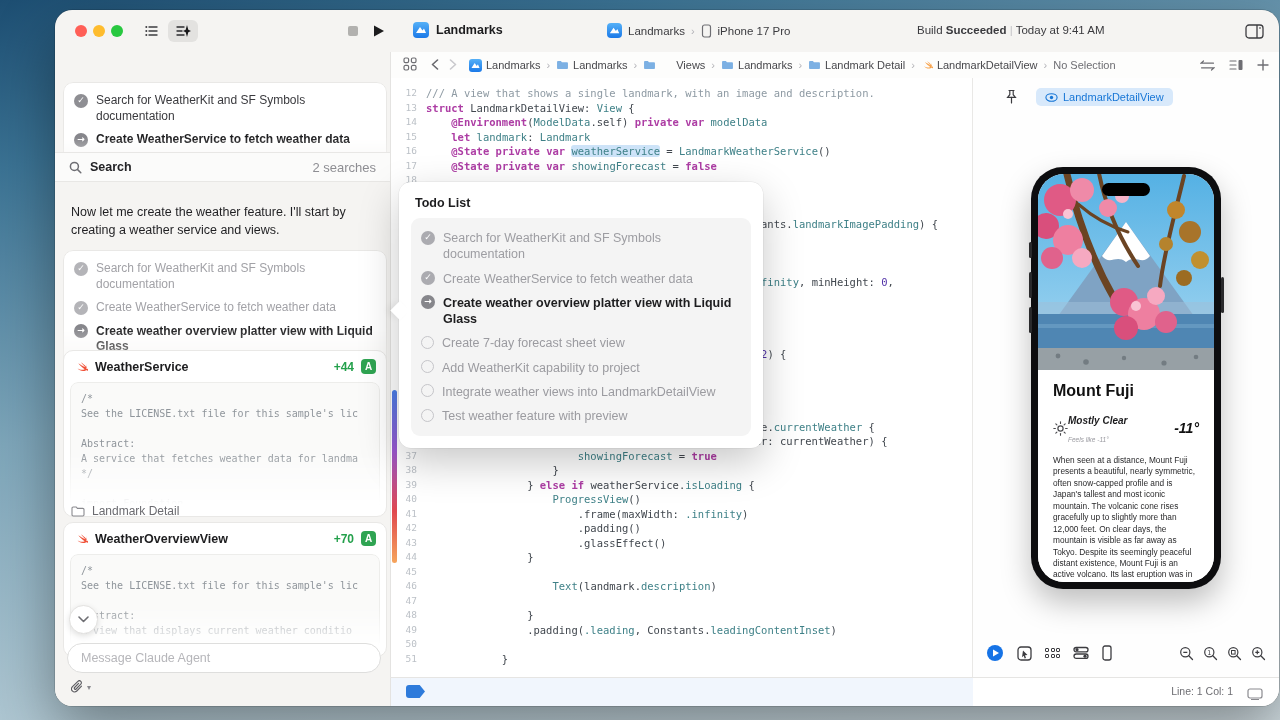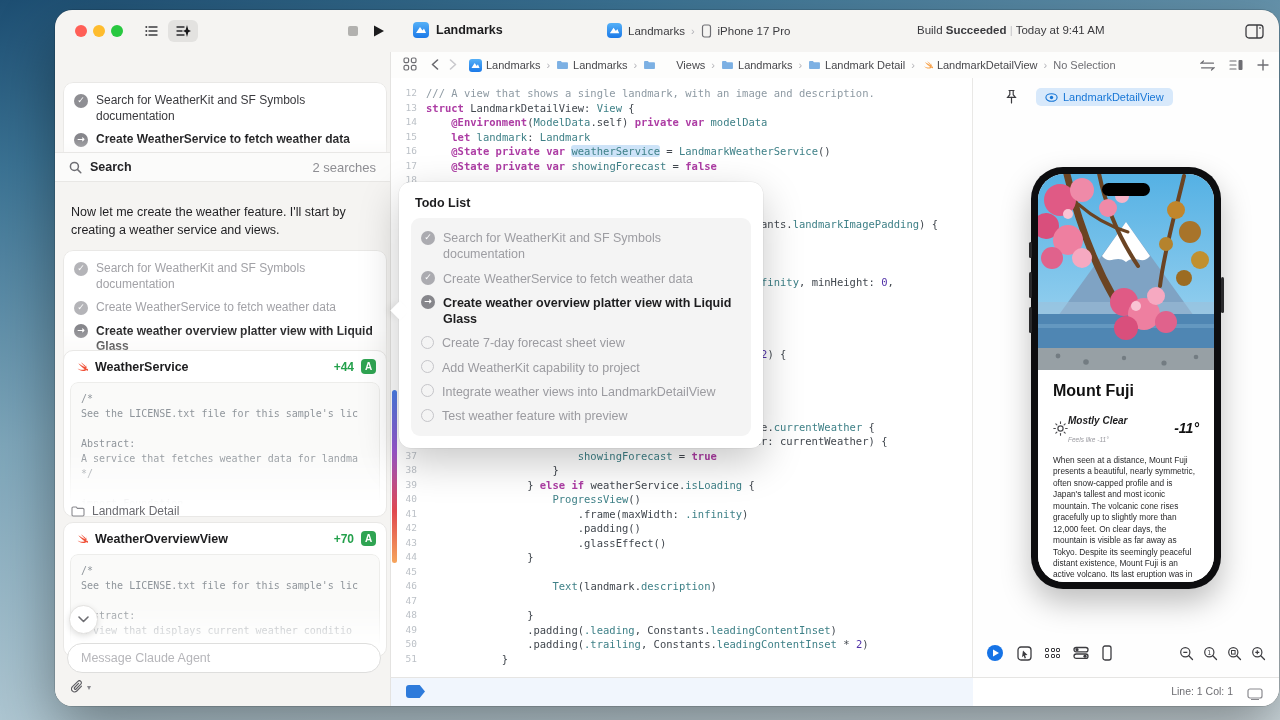--- a/index.html
+++ b/index.html
@@ -428,21 +428,21 @@
         <div class="cl"><span class="ln">40</span><span><span class="pl">                    </span><span class="ty">ProgressView</span><span class="pl">()</span></span></div>
         <div class="cl"><span class="ln">41</span><span><span class="pl">                        .frame(maxWidth: </span><span class="ty">.infinity</span><span class="pl">)</span></span></div>
         <div class="cl"><span class="ln">42</span><span><span class="pl">                        .padding()</span></span></div>
         <div class="cl"><span class="ln">43</span><span><span class="pl">                        .glassEffect()</span></span></div>
         <div class="cl"><span class="ln">44</span><span><span class="pl">                }</span></span></div>
         <div class="cl"><span class="ln">45</span><span></span></div>
         <div class="cl"><span class="ln">46</span><span><span class="pl">                    </span><span class="ty">Text</span><span class="pl">(landmark.</span><span class="ty">description</span><span class="pl">)</span></span></div>
         <div class="cl"><span class="ln">47</span></div>
         <div class="cl"><span class="ln">48</span><span><span class="pl">                }</span></span></div>
         <div class="cl"><span class="ln">49</span><span><span class="pl">                .padding(</span><span class="ty">.leading</span><span class="pl">, Constants.</span><span class="ty">leadingContentInset</span><span class="pl">)</span></span></div>
-        <div class="cl"><span class="ln">50</span><span><span class="pl">                .padding(</span><span class="ty">.trailing</span><span class="pl">, Constants.</span><span class="ty">leadingContentInset</span><span class="pl"> * </span><span class="nm">2</span><span class="pl">)</span></span></div>
+        <div class="cl"><span class="ln">50</span></div>
         <div class="cl"><span class="ln">51</span><span><span class="pl">            }</span></span></div>
       </div>
   </div>
 
   <div class="preview">
     <span style="position:absolute;left:32px;top:11px;">
       <svg width="13" height="16" viewBox="0 0 13 16">
           <g fill="none" stroke="#3c3c40" stroke-width="1.2" stroke-linecap="round">
             <path d="M4 1.5h5M4.8 1.5v4.2L2.6 8.4h7.8L8.2 5.7V1.5"></path>
             <line x1="6.5" y1="8.4" x2="6.5" y2="14"></line>

